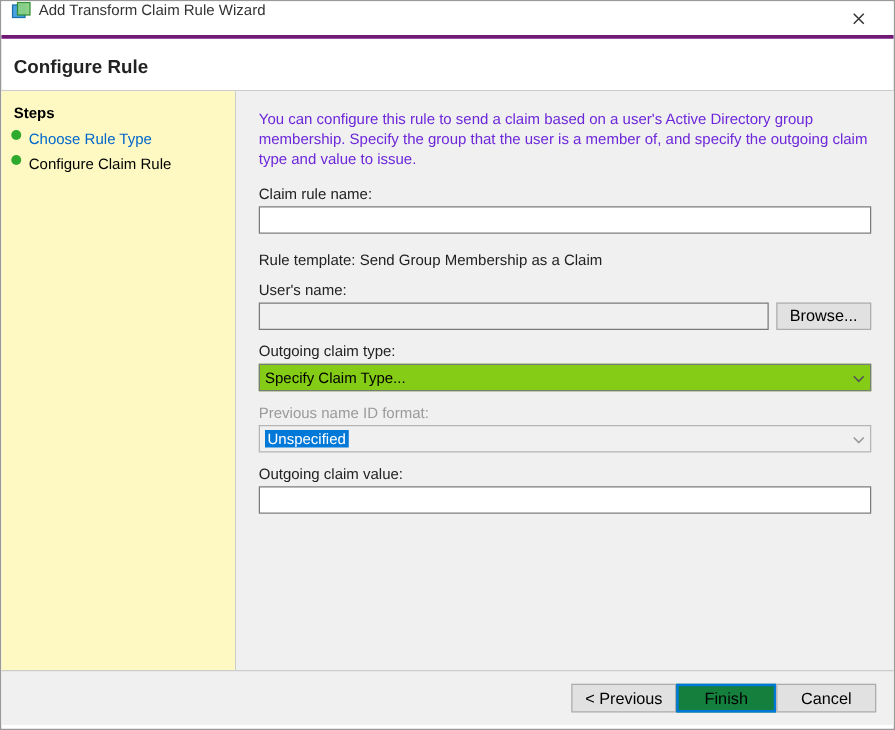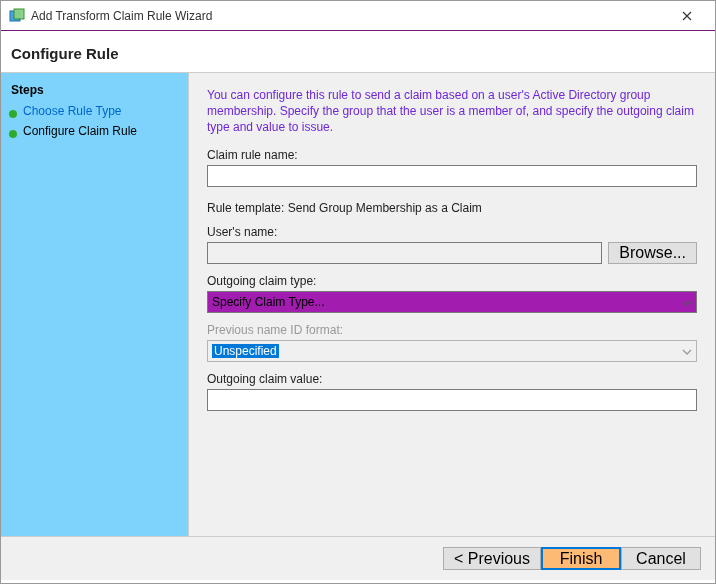--- a/index.html
+++ b/index.html
@@ -10,24 +10,24 @@
     color: #000;
     background: #fff;
     width: 716px;
     height: 584px;
     border: 1px solid #999;
     overflow: hidden;
   }
   .titlebar {
     height: 30px;
     display: flex;
-    align-items: center;
+    align-items: flex-start;
     padding: 0 8px;
     background: #fff;
-    border-bottom: 1px solid #701a75;
+    border-bottom: 3px solid #701a75;
   }
   .titlebar .title-icon {
     width: 16px; height: 16px;
     margin-right: 6px;
     display: inline-flex;
   }
   .titlebar .title-text {
     flex: 1;
     font-size: 12px;
     color: #333;
@@ -53,30 +53,30 @@
     color: #222;
   }
   .body {
     display: flex;
     height: calc(100% - 30px - 45px - 44px);
   }
   .sidebar {
     width: 188px;
     border-right: 1px solid #ccc;
     padding: 6px 0;
-    background: #7dd3fc;
+    background: #fef9c3;
   }
   .side-head {
     font-weight: 700;
     font-size: 12px;
     padding: 4px 10px;
   }
   .side-item {
     display: flex;
-    align-items: flex-end;
+    align-items: flex-start;
     padding: 3px 10px 3px 8px;
     font-size: 12px;
     cursor: pointer;
   }
   .side-item .bullet {
     width: 8px; height: 8px;
     border-radius: 50%;
     background: #2eab2e;
     margin-right: 6px;
     flex-shrink: 0;
@@ -119,34 +119,34 @@
     align-items: stretch;
   }
   .row .text-input { flex: 1; }
   .btn {
     height: 22px;
     min-width: 74px;
     padding: 0 10px;
     background: #e1e1e1;
     border: 1px solid #adadad;
     font: inherit;
-    font-size: 16px;
+    font-size: 13px;
     cursor: pointer;
   }
   .template-line {
     font-size: 12px;
     margin-top: 14px;
     color: #222;
   }
   .select-wrap {
     position: relative;
     width: 100%;
     height: 22px;
     border: 1px solid #7a7a7a;
-    background: #a21caf;
+    background: #84cc16;
     display: flex;
     align-items: center;
     padding: 0 20px 0 4px;
     font-size: 12px;
   }
   .select-wrap.disabled {
     background: #f0f0f0;
     border-color: #b5b5b5;
   }
   .select-wrap .chev {
@@ -172,21 +172,21 @@
     padding: 0 14px;
     gap: 0;
     background: #f0f0f0;
   }
   .footer .btn {
     height: 23px;
     min-width: 80px;
   }
   .footer .btn.primary {
     border: 2px solid #0078d7;
-    background: #fdba74;
+    background: #15803d;
   }
 </style>
 </head>
 <body>
 
 <div class="titlebar">
   <span class="title-icon">
     <svg viewBox="0 0 16 16" width="16" height="16">
       <rect x="1" y="3" width="10" height="10" fill="#4aa3df" stroke="#1b6fa8"></rect>
       <rect x="5" y="1" width="10" height="10" fill="#89d185" stroke="#2e8b2e" opacity="0.95"></rect>

